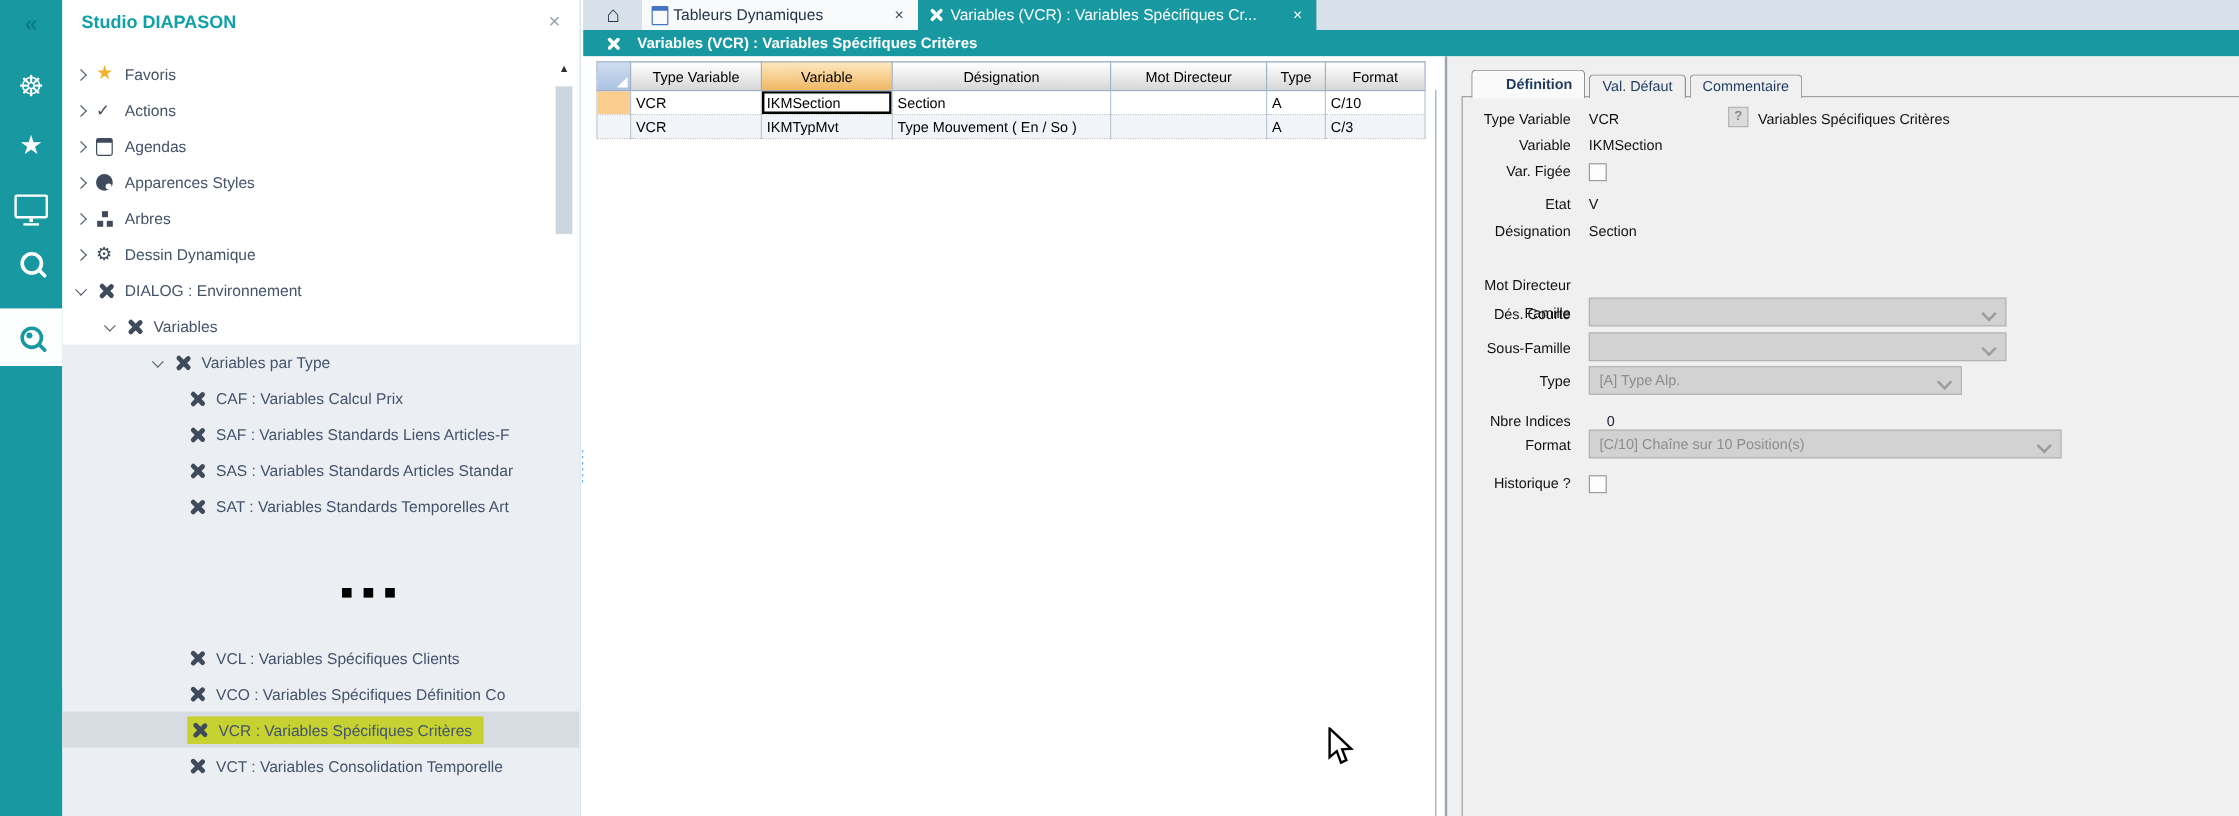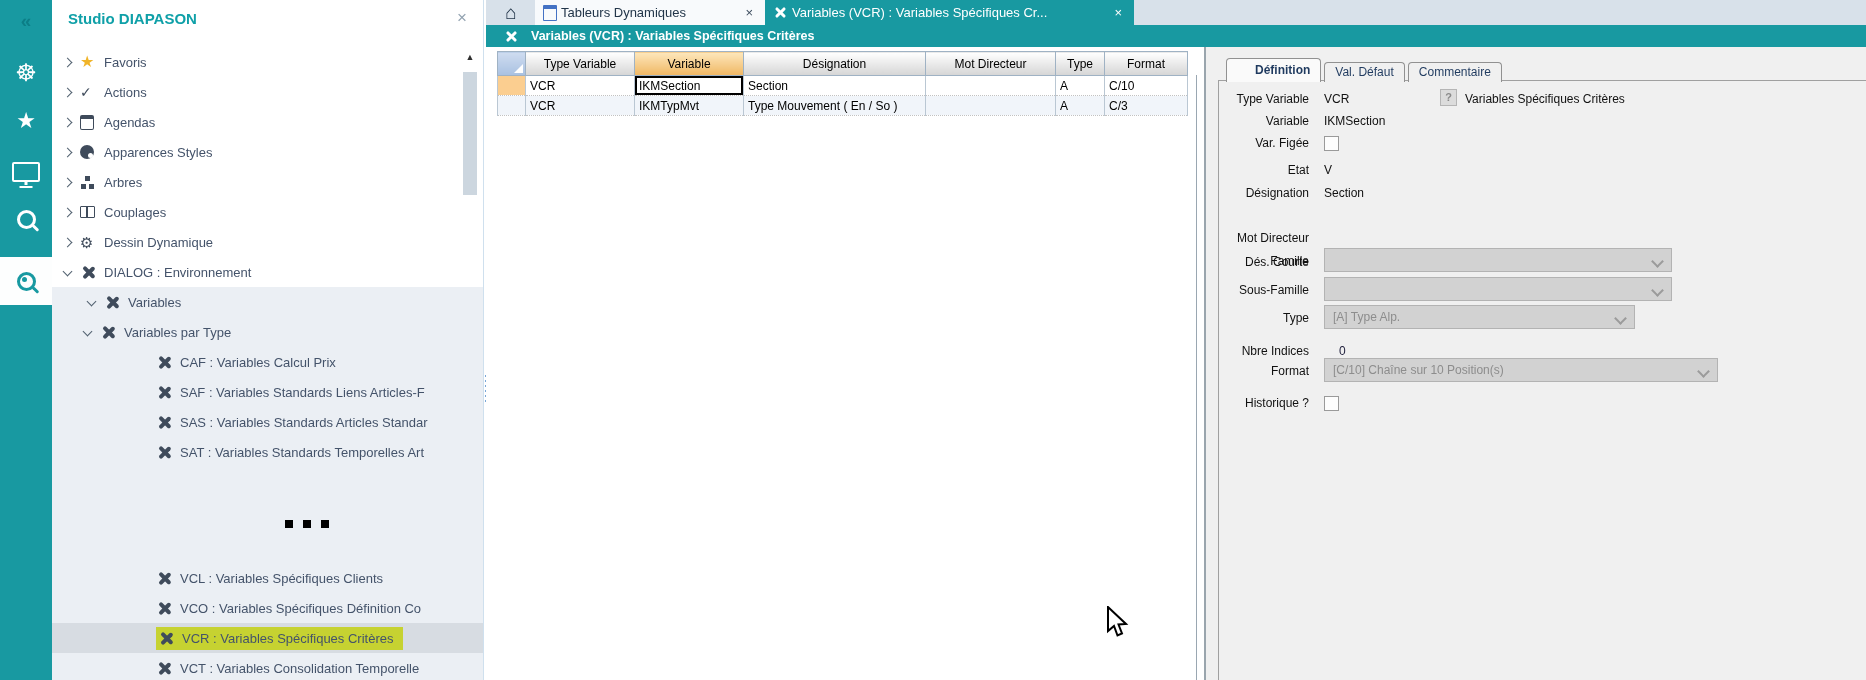--- a/index.html
+++ b/index.html
@@ -22,21 +22,21 @@
   .ic-mag.teal::before{content:"";position:absolute;left:2.5px;top:2.5px;width:5px;height:5px;border-radius:50%;background:#1899a1;}
   .rail-star{font-size:22px;color:#fff;line-height:1;}
 
   
   .sidebar{position:absolute;left:52px;top:0;width:431px;height:572px;background:#fff;}
   .sb-title{position:absolute;left:16px;top:10px;font-size:15px;font-weight:bold;color:#0fa0a8;}
   .sb-close{position:absolute;right:16px;top:8px;font-size:17px;color:#93a3b1;cursor:default;}
   .sub-bg{position:absolute;left:0;top:287px;width:431px;height:393px;background:#ebeff4;}
   .tree{position:absolute;left:0;top:47px;width:431px;}
   .trow{height:30px;display:flex;align-items:center;position:relative;color:#44536a;}
-  .lv1{padding-left:12px;} .lv2{padding-left:36px;} .lv3{padding-left:32px;} .lv4{padding-left:104px;}
+  .lv1{padding-left:12px;} .lv2{padding-left:36px;} .lv3{padding-left:76px;} .lv4{padding-left:104px;}
   .chevbox{width:16px;display:flex;align-items:center;}
   .chev{width:6px;height:6px;border-right:1.7px solid #51606f;border-bottom:1.7px solid #51606f;}
   .chev.r{transform:rotate(-45deg);}
   .chev.d{transform:rotate(45deg);margin-top:-2px;}
   .icobox{width:24px;display:flex;align-items:center;justify-content:flex-start;}
   .tlabel{white-space:nowrap;}
   .t-star{font-size:16px;color:#f0b429;line-height:1;}
   .t-check{font-size:14px;font-weight:bold;color:#3f4b5b;line-height:1;}
   .ic-cal{width:12px;height:10px;border:1.5px solid #3f4b5b;border-top:4px solid #3f4b5b;border-radius:2px;}
   .ic-pal{width:14px;height:14px;background:#3f4b5b;border-radius:50%;position:relative;}
@@ -63,21 +63,21 @@
   
   .split1{position:absolute;left:483px;top:0;width:14px;height:680px;background:#fff;border-left:1px solid #cfe0ee;}
   .grip{position:absolute;left:1px;top:375px;display:flex;flex-direction:column;gap:3px;}
   .grip i{width:2px;height:2px;background:#7aa7d8;display:block;}
 
   
   .tabbar{position:absolute;left:486px;top:0;width:1380px;height:25px;background:#d8e1ea;}
   .home-btn{position:absolute;left:12px;top:1px;width:26px;height:24px;display:flex;align-items:center;justify-content:center;font-size:19px;color:#223549;font-weight:bold;}
   .tab{position:absolute;top:0;height:25px;display:flex;align-items:center;padding:0 8px;box-sizing:border-box;}
   .tab1{left:49px;width:230px;background:#f8fafc;color:#223549;}
-  .tab2{left:279px;width:369px;background:#1899a1;color:#fff;}
+  .tab2{left:279px;width:332px;background:#1899a1;color:#fff;}
   .tab .lbl{margin-left:4px;white-space:nowrap;overflow:hidden;}
   .tab .x{margin-left:auto;font-size:13px;padding:0 4px;}
   .tab1 .x{color:#3c4c5e;}
   .tab2 .x{color:#fff;}
   .ic-win{width:12px;height:11px;border:1.5px solid #4472c4;border-top:4px solid #4472c4;border-radius:1px;flex:none;}
   .xtool.white{color:#fff;width:15px;height:15px;}
   .xtool.white::before,.xtool.white::after{left:6px;width:3px;height:13px;}
   .titlebar{position:absolute;left:486px;top:25px;width:1380px;height:22px;background:#1899a1;color:#fff;display:flex;align-items:center;}
   .titlebar .lbl{margin-left:12px;font-size:12.5px;font-weight:bold;}
   .titlebar .icobox{width:auto;margin-left:18px;}
@@ -183,29 +183,20 @@
         <span class="tlabel">Apparences Styles</span>
       </div>
     <div class="trow lv1">
         <span class="chevbox">
           <i class="chev r"></i>
         </span>
         <span class="icobox">
           <span class="ic-tree"></span>
         </span>
         <span class="tlabel">Arbres</span>
-      </div>
-    <div class="trow lv1">
-        <span class="chevbox">
-          <i class="chev r"></i>
-        </span>
-        <span class="icobox">
-          <span class="ic-colm"></span>
-        </span>
-        <span class="tlabel">Couplages</span>
       </div>
     <div class="trow lv1">
         <span class="chevbox">
           <i class="chev r"></i>
         </span>
         <span class="icobox">
           <span class="t-gear">⚙</span>
         </span>
         <span class="tlabel">Dessin Dynamique</span>
       </div>

